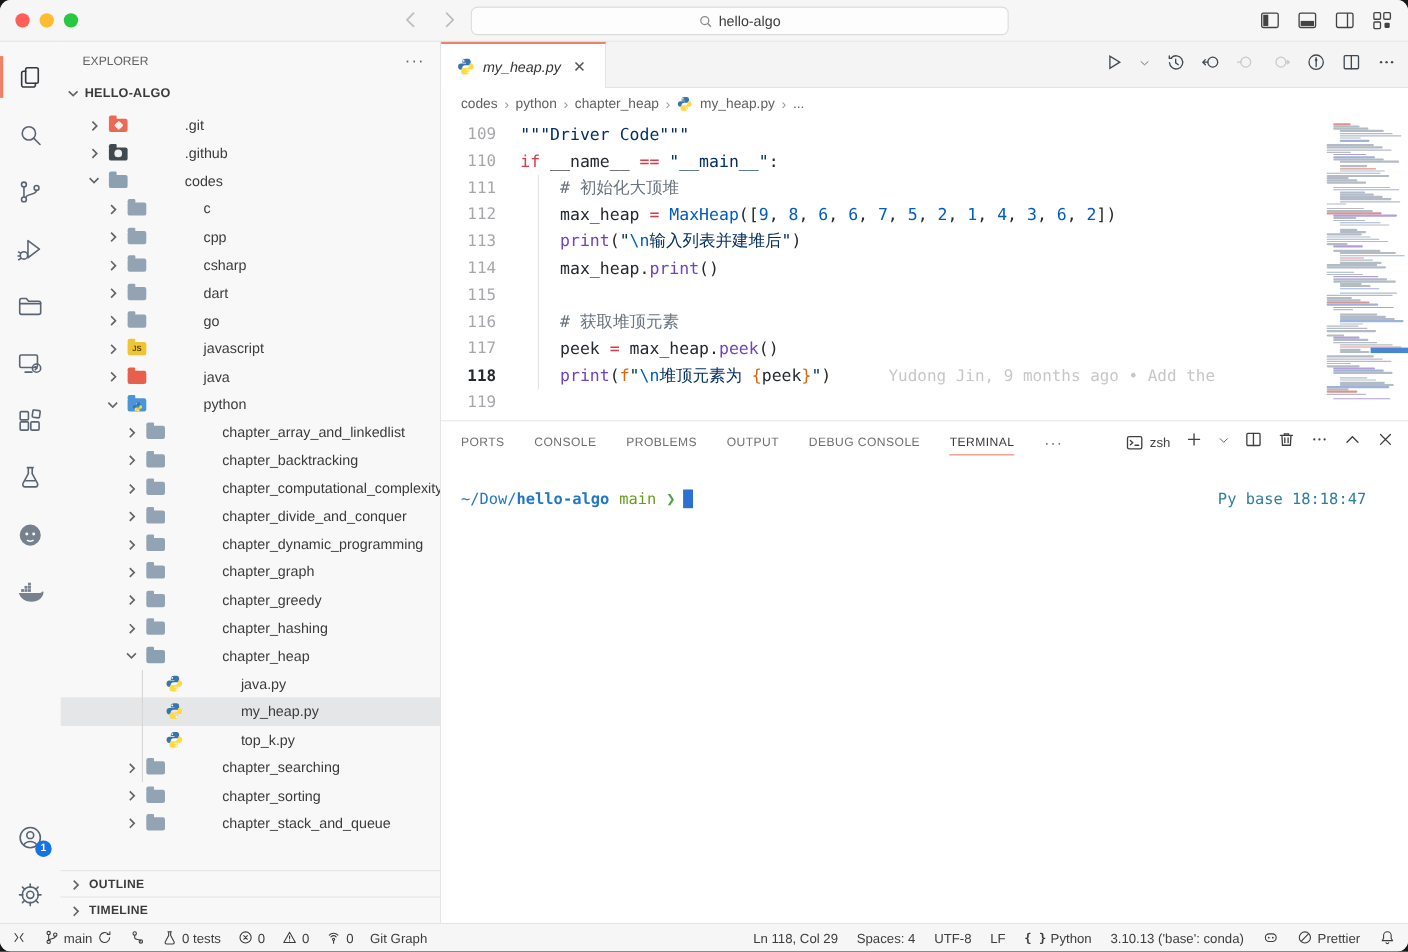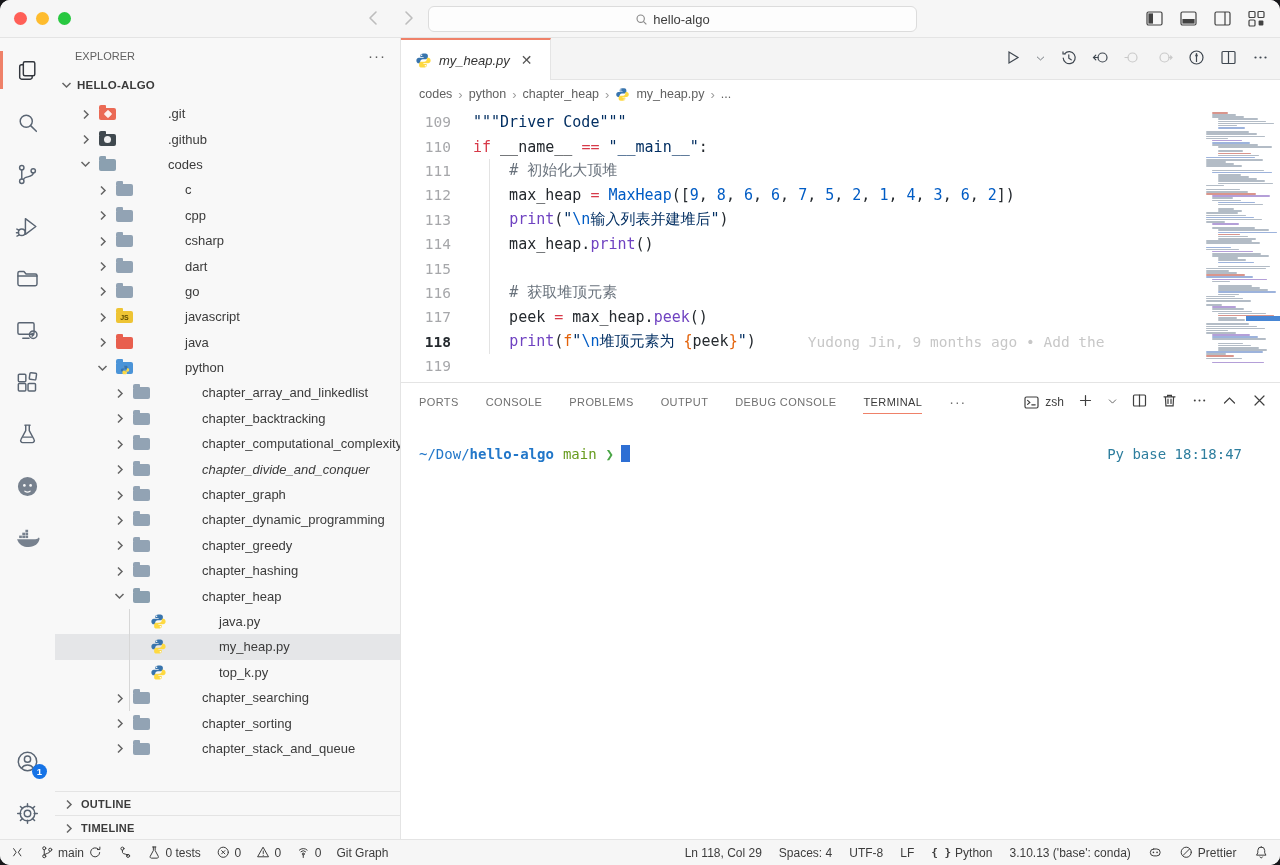--- a/index.html
+++ b/index.html
@@ -365,40 +365,40 @@
             <span class="fld" style="background:#92a3b4"></span>
             <span class="lbl">chapter_backtracking</span>
           </div>
           <div class="tree-row" style="padding-left: 57px;">
             <svg class="chev" viewBox="0 0 16 16">
               <path d="M6 4.5 10 8.5 6 12.5"></path>
             </svg>
             <span class="fld" style="background:#92a3b4"></span>
             <span class="lbl">chapter_computational_complexity</span>
           </div>
-          <div class="tree-row" style="padding-left: 57px; font-style: italic;">
+          <div class="tree-row" style="padding-left: 57px;">
             <svg class="chev" viewBox="0 0 16 16">
               <path d="M6 4.5 10 8.5 6 12.5"></path>
             </svg>
             <span class="fld" style="background:#92a3b4"></span>
             <span class="lbl">chapter_divide_and_conquer</span>
           </div>
           <div class="tree-row" style="padding-left: 57px;">
             <svg class="chev" viewBox="0 0 16 16">
               <path d="M6 4.5 10 8.5 6 12.5"></path>
             </svg>
             <span class="fld" style="background:#92a3b4"></span>
+            <span class="lbl">chapter_dynamic_programming</span>
+          </div>
+          <div class="tree-row" style="padding-left: 57px;">
+            <svg class="chev" viewBox="0 0 16 16">
+              <path d="M6 4.5 10 8.5 6 12.5"></path>
+            </svg>
+            <span class="fld" style="background:#92a3b4"></span>
             <span class="lbl">chapter_graph</span>
-          </div>
-          <div class="tree-row" style="padding-left: 57px;">
-            <svg class="chev" viewBox="0 0 16 16">
-              <path d="M6 4.5 10 8.5 6 12.5"></path>
-            </svg>
-            <span class="fld" style="background:#92a3b4"></span>
-            <span class="lbl">chapter_dynamic_programming</span>
           </div>
           <div class="tree-row" style="padding-left: 57px;">
             <svg class="chev" viewBox="0 0 16 16">
               <path d="M6 4.5 10 8.5 6 12.5"></path>
             </svg>
             <span class="fld" style="background:#92a3b4"></span>
             <span class="lbl">chapter_greedy</span>
           </div>
           <div class="tree-row" style="padding-left: 57px;">
             <svg class="chev" viewBox="0 0 16 16">

